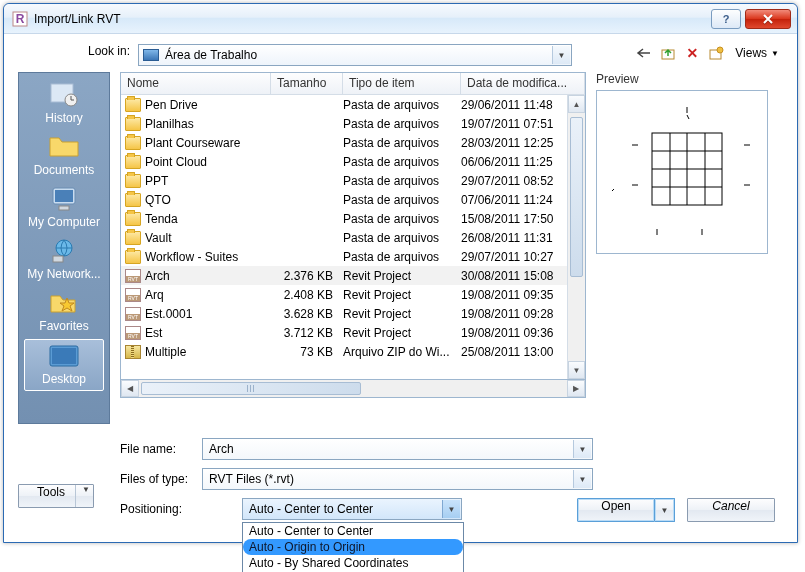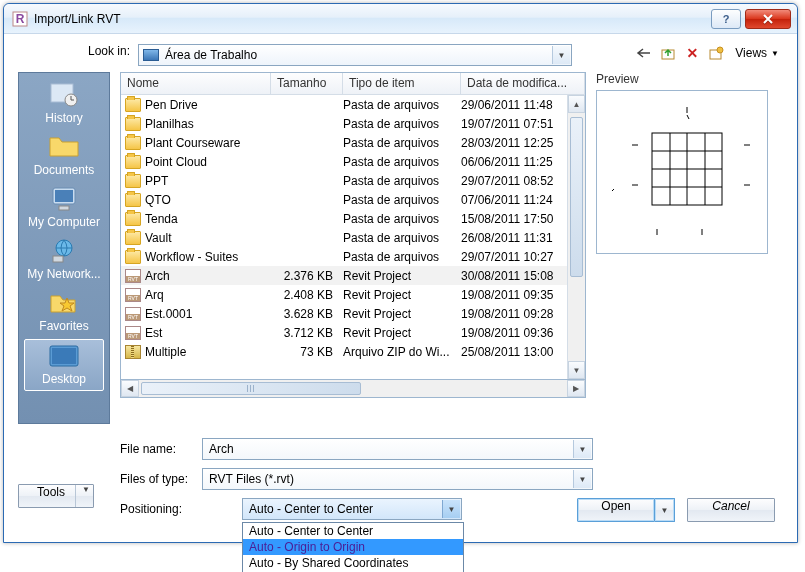--- a/index.html
+++ b/index.html
@@ -78,21 +78,21 @@
 .form-row { display:flex; align-items:center; margin-bottom:8px; }
 .form-row .flbl { width: 82px; text-align:left; padding-right: 8px; }
 .combo { height:22px; border:1px solid #8aa6c1; background:linear-gradient(to bottom,#fff,#f3f7fb); position:relative; display:flex; align-items:center; padding:0 6px; }
 .combo .dd { position:absolute; right:1px; top:1px; bottom:1px; width:18px; background:linear-gradient(to bottom,#f5f9fd,#dde9f6); border-left:1px solid #b5c9de; display:flex; align-items:center; justify-content:center; font-size:8px; color:#444; }
 .combo.filename, .combo.filetype { width: 391px; }
 .combo.positioning { width: 220px; background: linear-gradient(to bottom,#eaf4fe,#d2e6fa); }
 .combo.positioning .dd { background: linear-gradient(to bottom,#c9e3fb,#a6cef2); border-left-color:#7fa8d2; }
 
 .dropdown-list { position:absolute; top:23px; left:-1px; width:222px; background:#fff; border:1px solid #6b88a7; z-index:10; }
 .dropdown-list .opt { padding:1px 6px; white-space:nowrap; }
-.dropdown-list .opt.hl { background:#3399ff; color:#4c1d95; }
+.dropdown-list .opt.hl { background:#3399ff; color:#0f172a;border-radius:8px; }
 
 .tools-btn-wrap { position:absolute; left:14px; bottom:34px; }
 .btn { height:24px; padding:0 18px; border:1px solid #8a9bb0; border-radius:1px; background:linear-gradient(to bottom,#fdfdfe 0%,#eef2f7 48%,#e3e9f1 52%,#f0f4f9 100%); display:inline-flex; justify-content:center; cursor:default; }
 .btn.split { padding-right: 4px; }
 .btn .caret { margin-left:10px; width:14px; border-left:1px solid #b8c6d6; padding-left:6px; font-size:8px; color:#444; }
 
 .action-row { position:absolute; right:22px; bottom:20px; display:flex; gap:12px; align-items:center; }
 .action-row .btn.primary { border-color:#5a9fd8; box-shadow: inset 0 0 0 1px #b9dbf6; }
 .action-row .splitwrap { display:flex; }
 .action-row .splitwrap .mini { width:20px; padding:0; border-top-left-radius:0; border-bottom-left-radius:0; border-left:none; display:flex; align-items:center; justify-content:center; font-size:8px; color:#444; }

